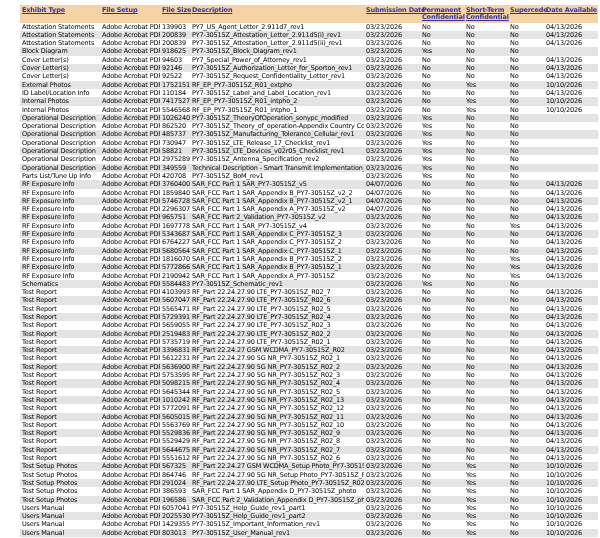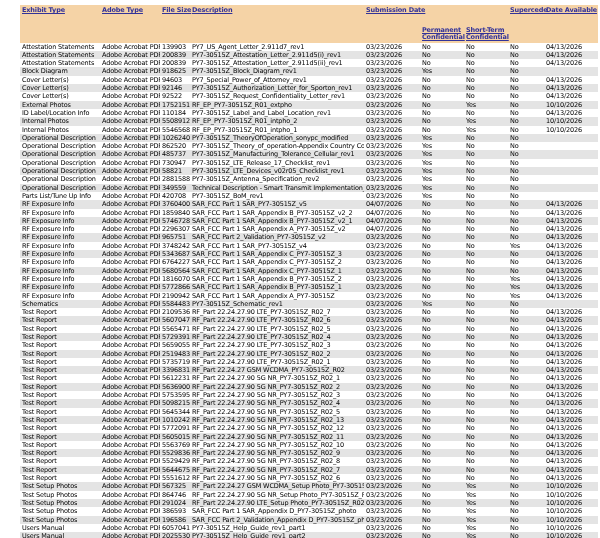--- a/index.html
+++ b/index.html
@@ -34,21 +34,21 @@
     padding: 2px 0 1px 2px;
     line-height: 7.3px;
     cursor: pointer;
   }
   th .hd {
     display: block;
     text-decoration: underline;
     white-space: nowrap;
   }
   
-  th:nth-child(6) .hd, th:nth-child(7) .hd { white-space: normal; margin-top: 20px; }
+  th:nth-child(6) .hd, th:nth-child(7) .hd { white-space: normal; }
   td {
     padding: 0 0 0 2px;
     height: 8.3px;
     line-height: 8.3px;
     white-space: nowrap;
     overflow: hidden;
     vertical-align: middle;
   }
   tbody tr { background: var(--row-bg, #FFFFFF); }
   tbody tr:nth-child(even) { background: var(--row-alt, #E4E4E4); }
@@ -68,21 +68,21 @@
       <col style="width:44px">
       <col style="width:36px">
       <col style="width:54px">
     </colgroup>
     <thead>
       <tr>
           <th>
             <span class="hd">Exhibit Type</span>
           </th>
           <th>
-            <span class="hd">Adobe Type</span>
+            <span class="hd">File Setup</span>
           </th>
           <th>
             <span class="hd">File Size</span>
           </th>
           <th>
             <span class="hd">Description</span>
           </th>
           <th>
             <span class="hd">Submission Date</span>
           </th>
@@ -196,21 +196,21 @@
           <td>PY7-30515Z_Label_and_Label_Location_rev1</td>
           <td>03/23/2026</td>
           <td>No</td>
           <td>No</td>
           <td>No</td>
           <td>04/13/2026</td>
         </tr>
         <tr>
           <td>Internal Photos</td>
           <td>Adobe Acrobat PDF</td>
-          <td>5508912</td>
+          <td>7417527</td>
           <td>RF_EP_PY7-30515Z_R01_intpho_2</td>
           <td>03/23/2026</td>
           <td>No</td>
           <td>Yes</td>
           <td>No</td>
           <td>10/10/2026</td>
         </tr>
         <tr>
           <td>Internal Photos</td>
           <td>Adobe Acrobat PDF</td>
@@ -273,21 +273,21 @@
           <td>PY7-30515Z_LTE_Devices_v02r05_Checklist_rev1</td>
           <td>03/23/2026</td>
           <td>Yes</td>
           <td>No</td>
           <td>No</td>
           <td></td>
         </tr>
         <tr>
           <td>Operational Description</td>
           <td>Adobe Acrobat PDF</td>
-          <td>2881588</td>
+          <td>2975289</td>
           <td>PY7-30515Z_Antenna_Specification_rev2</td>
           <td>03/23/2026</td>
           <td>Yes</td>
           <td>No</td>
           <td>No</td>
           <td></td>
         </tr>
         <tr>
           <td>Operational Description</td>
           <td>Adobe Acrobat PDF</td>
@@ -361,21 +361,21 @@
           <td>SAR_FCC Part 2_Validation_PY7-30515Z_v2</td>
           <td>03/23/2026</td>
           <td>No</td>
           <td>No</td>
           <td>No</td>
           <td>04/13/2026</td>
         </tr>
         <tr>
           <td>RF Exposure Info</td>
           <td>Adobe Acrobat PDF</td>
-          <td>3748242</td>
+          <td>1697778</td>
           <td>SAR_FCC Part 1 SAR_PY7-30515Z_v4</td>
           <td>03/23/2026</td>
           <td>No</td>
           <td>No</td>
           <td>Yes</td>
           <td>04/13/2026</td>
         </tr>
         <tr>
           <td>RF Exposure Info</td>
           <td>Adobe Acrobat PDF</td>
@@ -449,21 +449,21 @@
           <td>PY7-30515Z_Schematic_rev1</td>
           <td>03/23/2026</td>
           <td>Yes</td>
           <td>No</td>
           <td>No</td>
           <td></td>
         </tr>
         <tr>
           <td>Test Report</td>
           <td>Adobe Acrobat PDF</td>
-          <td>2109536</td>
+          <td>4103993</td>
           <td>RF_Part 22.24.27.90 LTE_PY7-30515Z_R02_7</td>
           <td>03/23/2026</td>
           <td>No</td>
           <td>No</td>
           <td>No</td>
           <td>04/13/2026</td>
         </tr>
         <tr>
           <td>Test Report</td>
           <td>Adobe Acrobat PDF</td>

